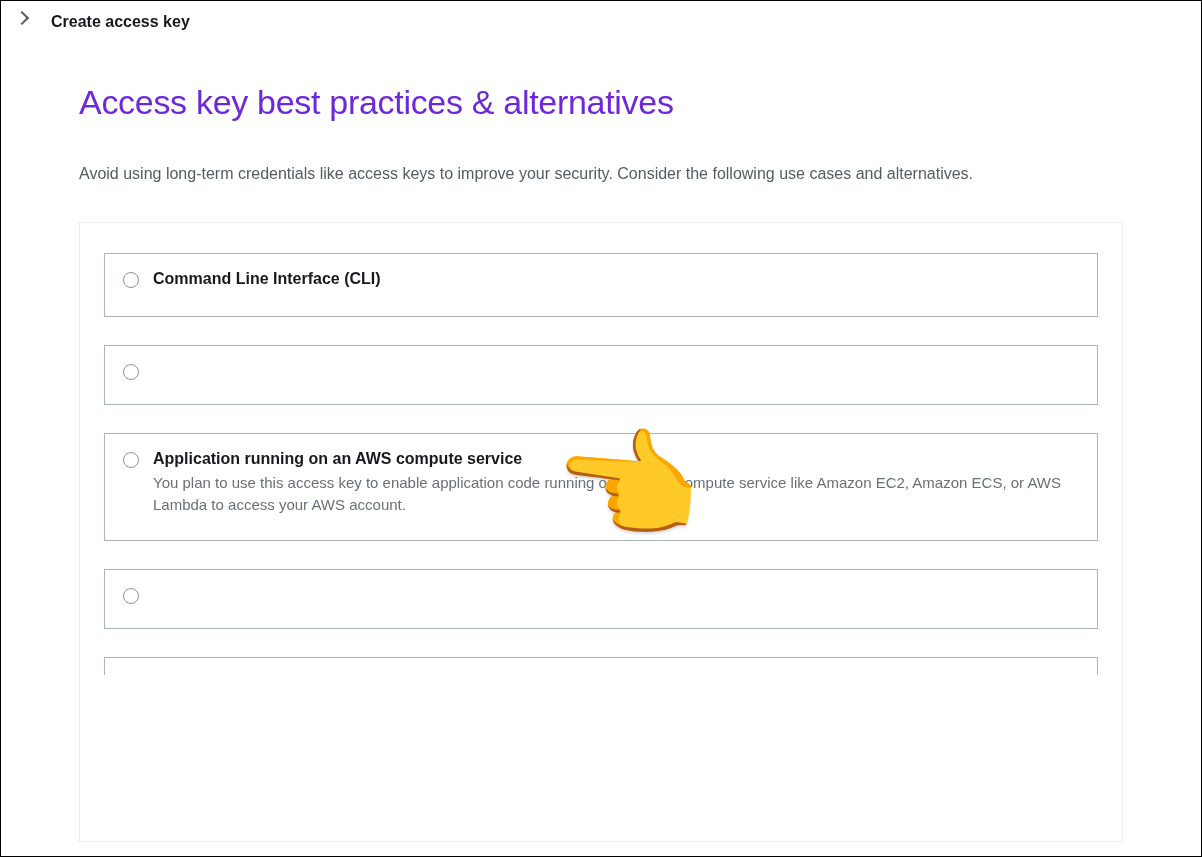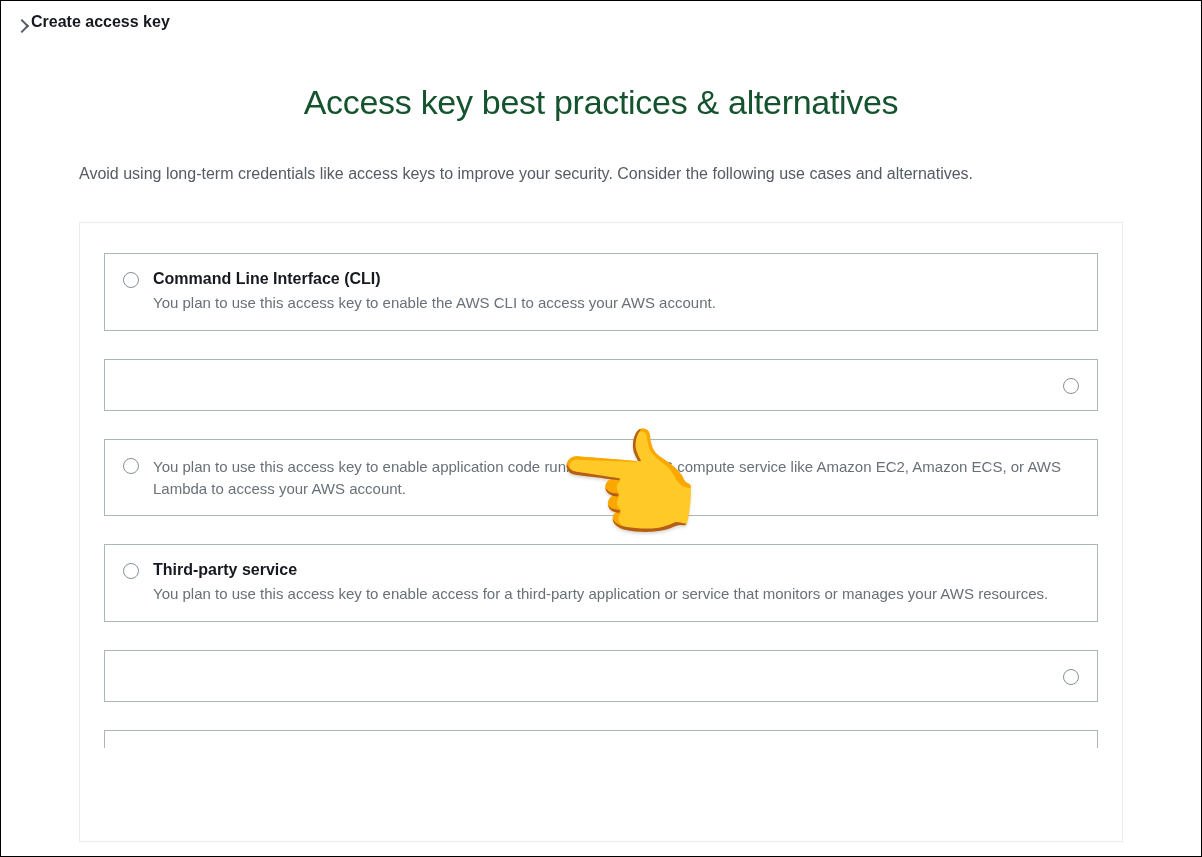--- a/index.html
+++ b/index.html
@@ -12,23 +12,23 @@
       background: #ffffff;
       color: #16191f;
       width: 1202px;
       height: 857px;
       border: 1px solid #000;
       overflow: hidden;
       position: relative;
     }
     .breadcrumb-bar {
       display: flex;
-      align-items: flex-end;
+      align-items: flex-start;
       padding: 12px 12px 12px 12px;
-      gap: 0;
+      gap: 20px;
     }
     .chevron-right {
       width: 10px;
       height: 10px;
       border-top: 2px solid #545b64;
       border-right: 2px solid #545b64;
       transform: rotate(45deg);
       margin-left: 4px;
       margin-right: 4px;
     }
@@ -36,47 +36,45 @@
       font-size: 16px;
       font-weight: 700;
       color: #16191f;
     }
     .main-content {
       padding: 40px 78px 0 78px;
     }
     .page-title {
       font-size: 34px;
       font-weight: 400;
-      color: #14532d;
+      color: #6d28d9;
       margin-bottom: 10px;
       letter-spacing: -0.3px;
-      text-align: center;
     }
     .page-subtitle {
       font-size: 16px;
       color: #545b64;
       line-height: 1.5;
       margin-bottom: 36px;
       margin-top: 40px;
     }
     .options-panel {
       border: 1px solid #eaeded;
       padding: 30px 24px 0 24px;
       min-height: 620px;
     }
     .option-card {
       border: 1px solid #aab7b8;
-      padding: 16px 18px 16px 18px;
+      padding: 16px 18px 24px 18px;
       margin-bottom: 28px;
       display: flex;
       align-items: flex-start;
       gap: 14px;
       cursor: pointer;
       background: #fff;
-      justify-content: flex-end;
     }
     .radio-circle {
       width: 16px;
       height: 16px;
       min-width: 16px;
       border: 1.5px solid #879196;
       border-radius: 50%;
       margin-top: 2px;
     }
     .option-body {
@@ -123,42 +121,35 @@
 <div class="main-content">
   <h1 class="page-title">Access key best practices &amp; alternatives</h1>
   <p class="page-subtitle">Avoid using long-term credentials like access keys to improve your security. Consider the following use cases and alternatives.</p>
 
   <div class="options-panel">
 
     <div class="option-card">
       <span class="radio-circle"></span>
       <div class="option-body">
         <div class="option-title">Command Line Interface (CLI)</div>
-        <div class="option-desc">You plan to use this access key to enable the AWS CLI to access your AWS account.</div>
       </div>
     </div>
 
     <div class="option-card">
       <span class="radio-circle"></span>
     </div>
 
     <div class="option-card">
       <span class="radio-circle"></span>
       <div class="option-body">
+        <div class="option-title">Application running on an AWS compute service</div>
         <div class="option-desc">You plan to use this access key to enable application code running on an AWS compute service like Amazon EC2, Amazon ECS, or AWS Lambda to access your AWS account.</div>
       </div>
     </div>
 
-    <div class="option-card">
-      <span class="radio-circle"></span>
-      <div class="option-body">
-        <div class="option-title">Third-party service</div>
-        <div class="option-desc">You plan to use this access key to enable access for a third-party application or service that monitors or manages your AWS resources.</div>
-      </div>
-    </div>
 
     <div class="option-card">
       <span class="radio-circle"></span>
     </div>
 
     <div class="option-card partial">
       
     </div>
 
   </div>

